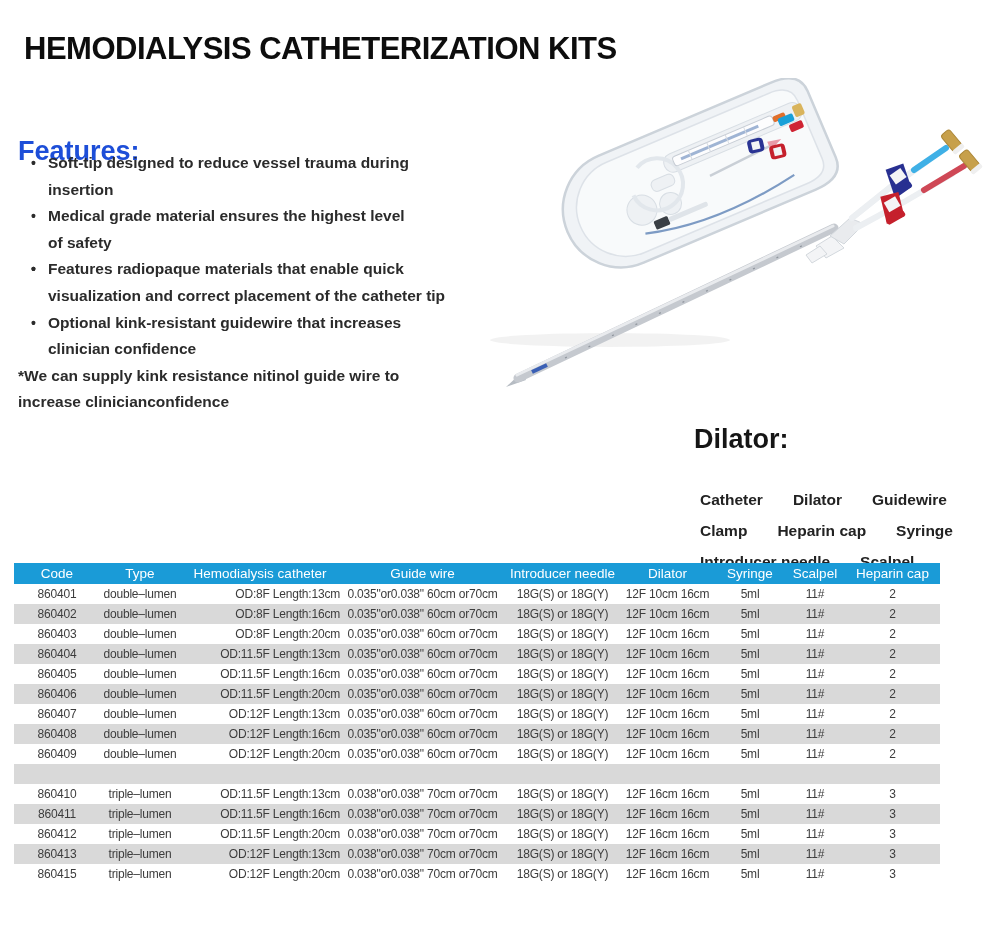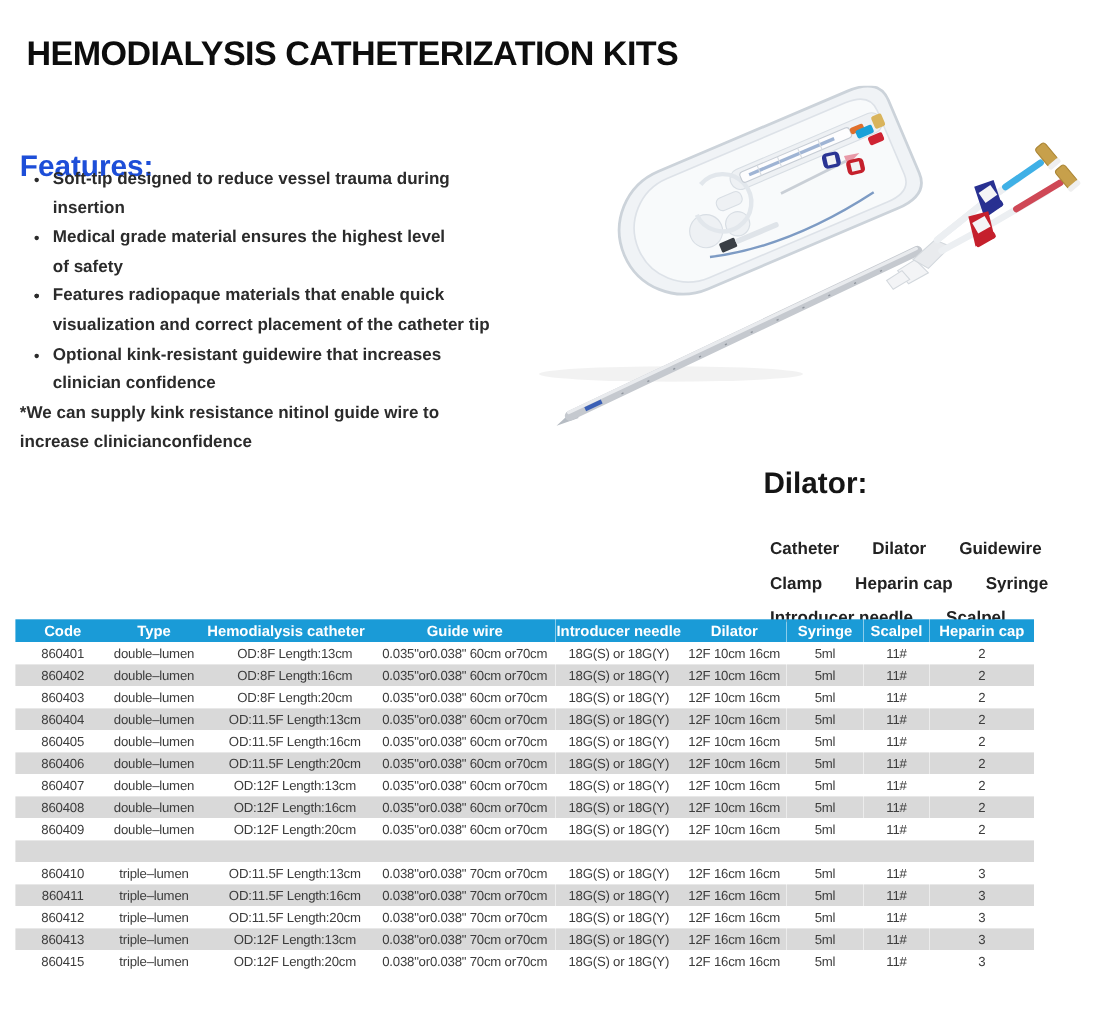--- a/index.html
+++ b/index.html
@@ -48,31 +48,31 @@
     position:absolute; left:420px; top:78px; width:580px; height:332px;
     z-index:1;
   }
 
   table.kit-table {
     position:absolute; left:14px; top:563px; width:926px;
     border-collapse:collapse; table-layout:fixed;
   }
   .kit-table th {
     background:#1a9bd7; color:#ffffff;
-    font-size:13.5px; font-weight:bold;
+    font-size:13.5px; font-weight:normal;
     height:21px; padding:0; text-align:center;
     white-space:nowrap; overflow:hidden;margin-left:37px;
   }
   .kit-table td {
     font-size:12px; color:#3c3c3c; letter-spacing:-0.2px;
     height:20px; padding:0; text-align:center;
     white-space:nowrap; overflow:hidden;
   }
   .kit-table tbody tr:nth-child(even) td { background:#d9d9d9; }
-  .kit-table td.col-cath { text-align:center; padding-left:16px; }
+  .kit-table td.col-cath { text-align:right; padding-left:16px; }
 </style>
 </head>
 <body>
 
 <h1 class="page-title">HEMODIALYSIS CATHETERIZATION KITS</h1>
 
 <h2 class="features-heading">Features:</h2>
 
 <div class="features-block">
   <ul class="features-list">

